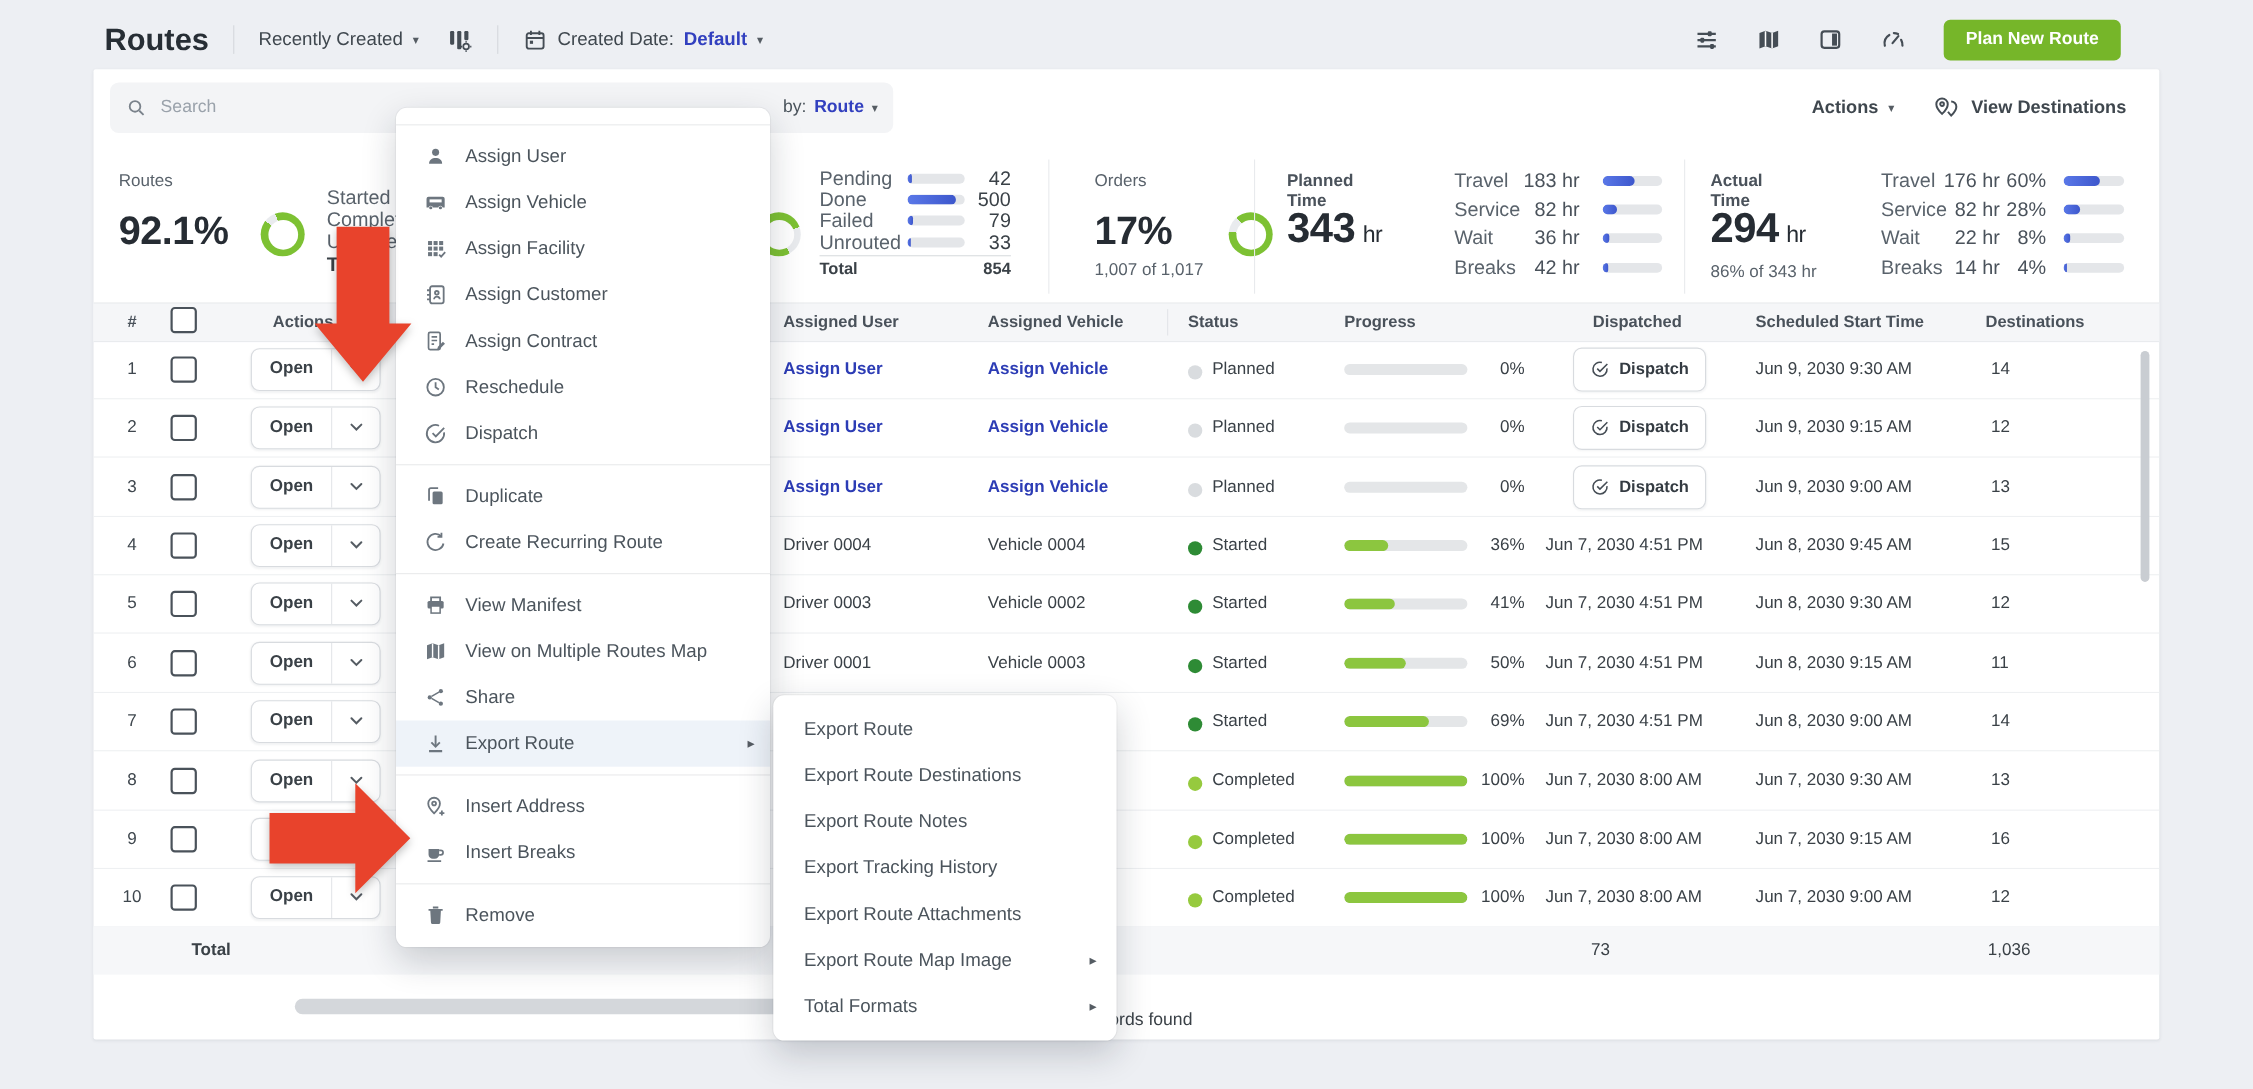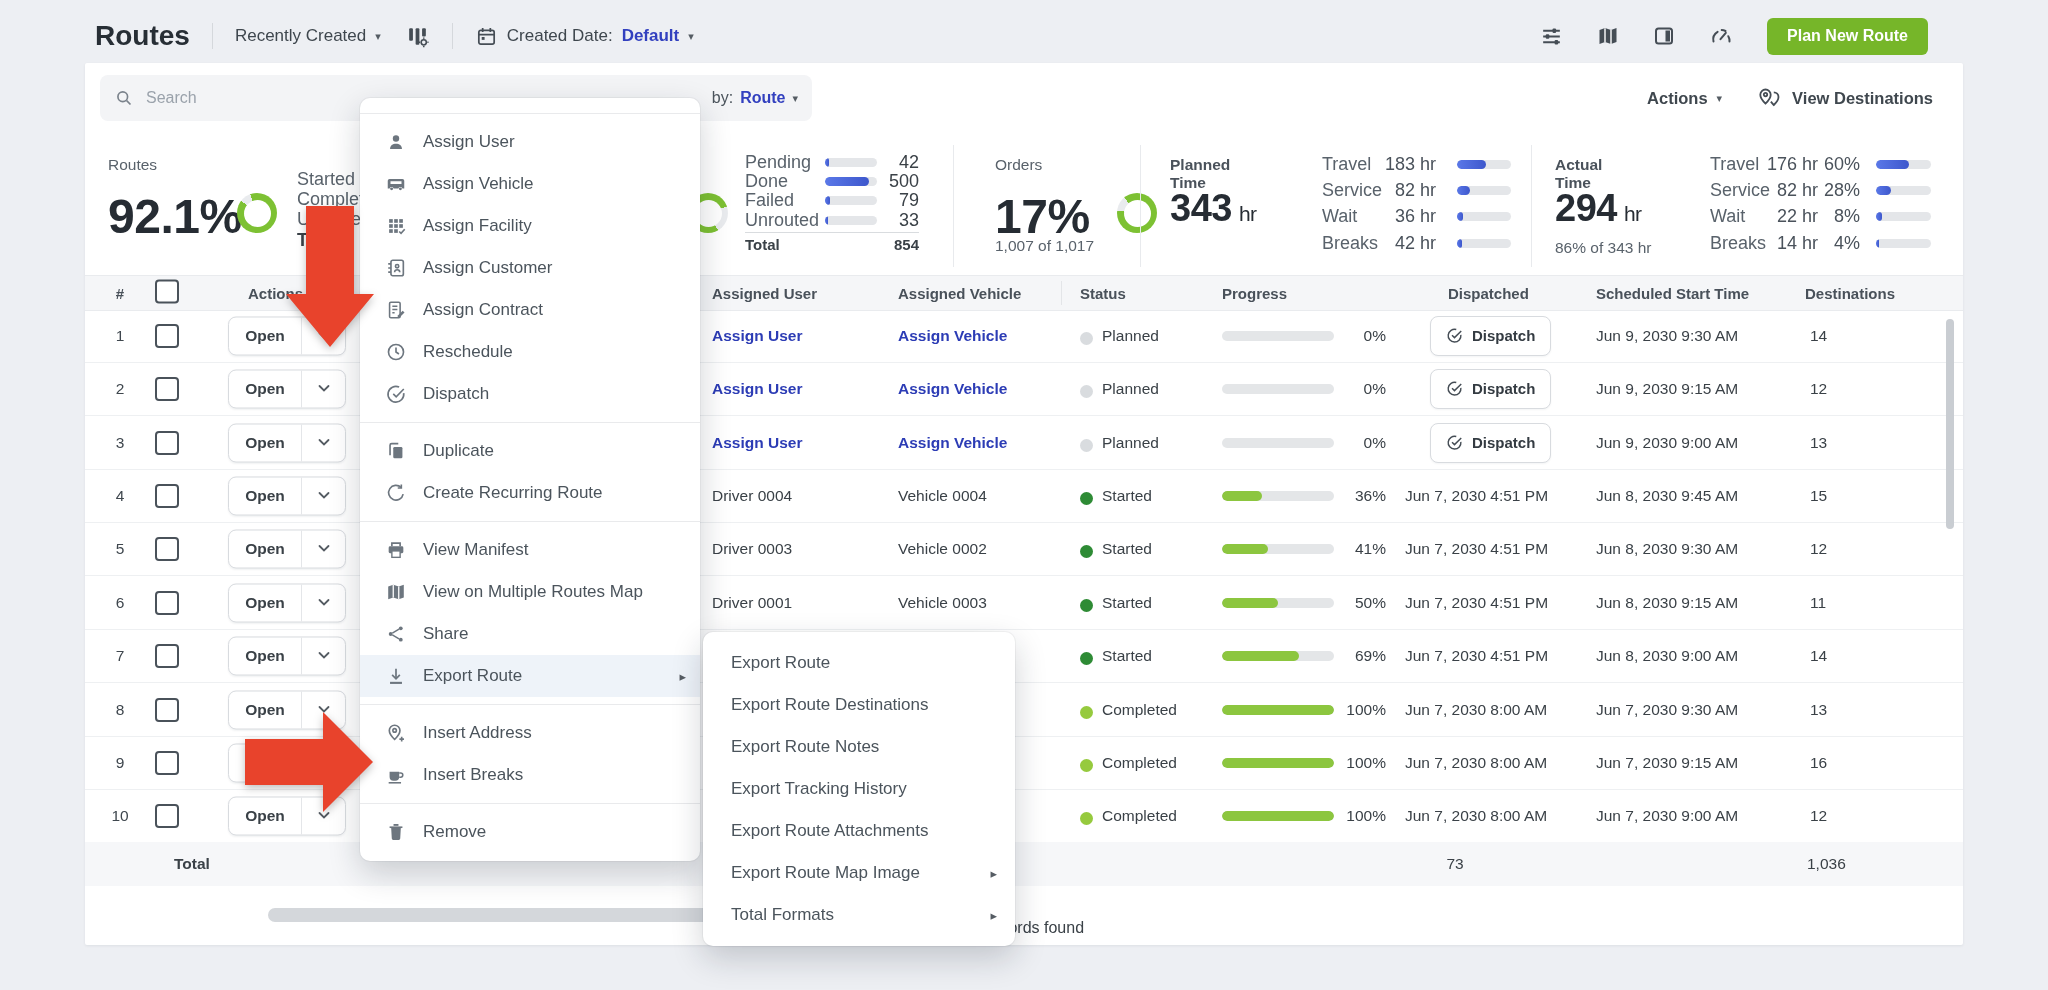--- a/index.html
+++ b/index.html
@@ -23,21 +23,21 @@
   .searchbar input{flex:1;border:none;outline:none;background:transparent;font-size:16px;color:#3a4147;margin-left:10px;
     font-family:"Liberation Sans",sans-serif}
   .searchbar input::placeholder{color:#9aa2ab}
   .by-route{display:flex;align-items:center;gap:7px;font-size:16px;color:#4b545c;cursor:pointer}
   .ph-right{position:absolute;right:30px;top:12px;height:46px;display:flex;align-items:center;gap:34px}
   .actions-dd{display:flex;align-items:center;gap:9px;font-size:16.5px;font-weight:700;color:#3f474e;cursor:pointer}
   .viewdest{display:flex;align-items:center;gap:9px;font-size:16.5px;font-weight:700;color:#3f474e;cursor:pointer}
   
   .sec{position:absolute;top:86px;height:125px}
   .slab{position:absolute;left:0;top:7px;font-size:15.5px;color:#59626b}
-  .bignum{position:absolute;left:0;top:40px;font-size:48px;font-weight:700;color:#262c33;letter-spacing:-.5px;white-space:nowrap}
+  .bignum{position:absolute;left:0;top:40px;font-size:36px;font-weight:700;color:#262c33;letter-spacing:-.5px;white-space:nowrap}
   .bignum .unit{font-size:21px;font-weight:400;margin-left:7px}
   .ssub{position:absolute;left:0;top:88px;font-size:15.5px;color:#59626b;white-space:nowrap}
   .donut{position:absolute;width:40px;height:40px;border-radius:50%}
   .donut::after{content:"";position:absolute;inset:6.5px;border-radius:50%;background:#fff}
   .blist{position:absolute}
   .brow{display:flex;align-items:center;height:20.4px;font-size:18px;color:#59626b;white-space:nowrap}
   .b2 .brow{height:19.2px}
   .bl{width:86px}.b2 .bl{width:80px}
   .bv{text-align:right;color:#3a4147}
   .bar{height:9px;border-radius:5px;background:#e4e6e9;overflow:hidden}

